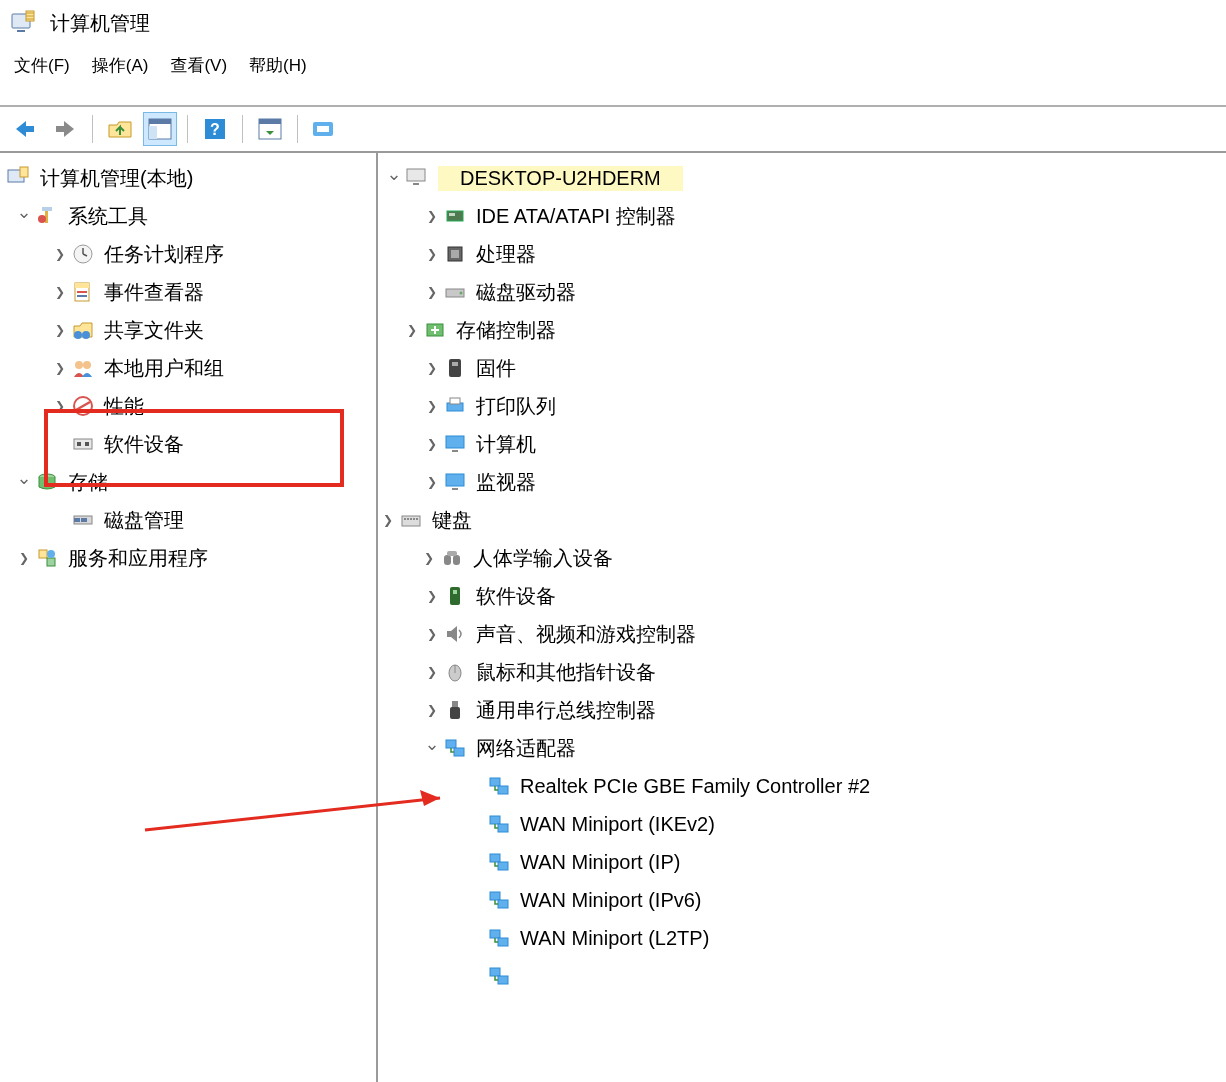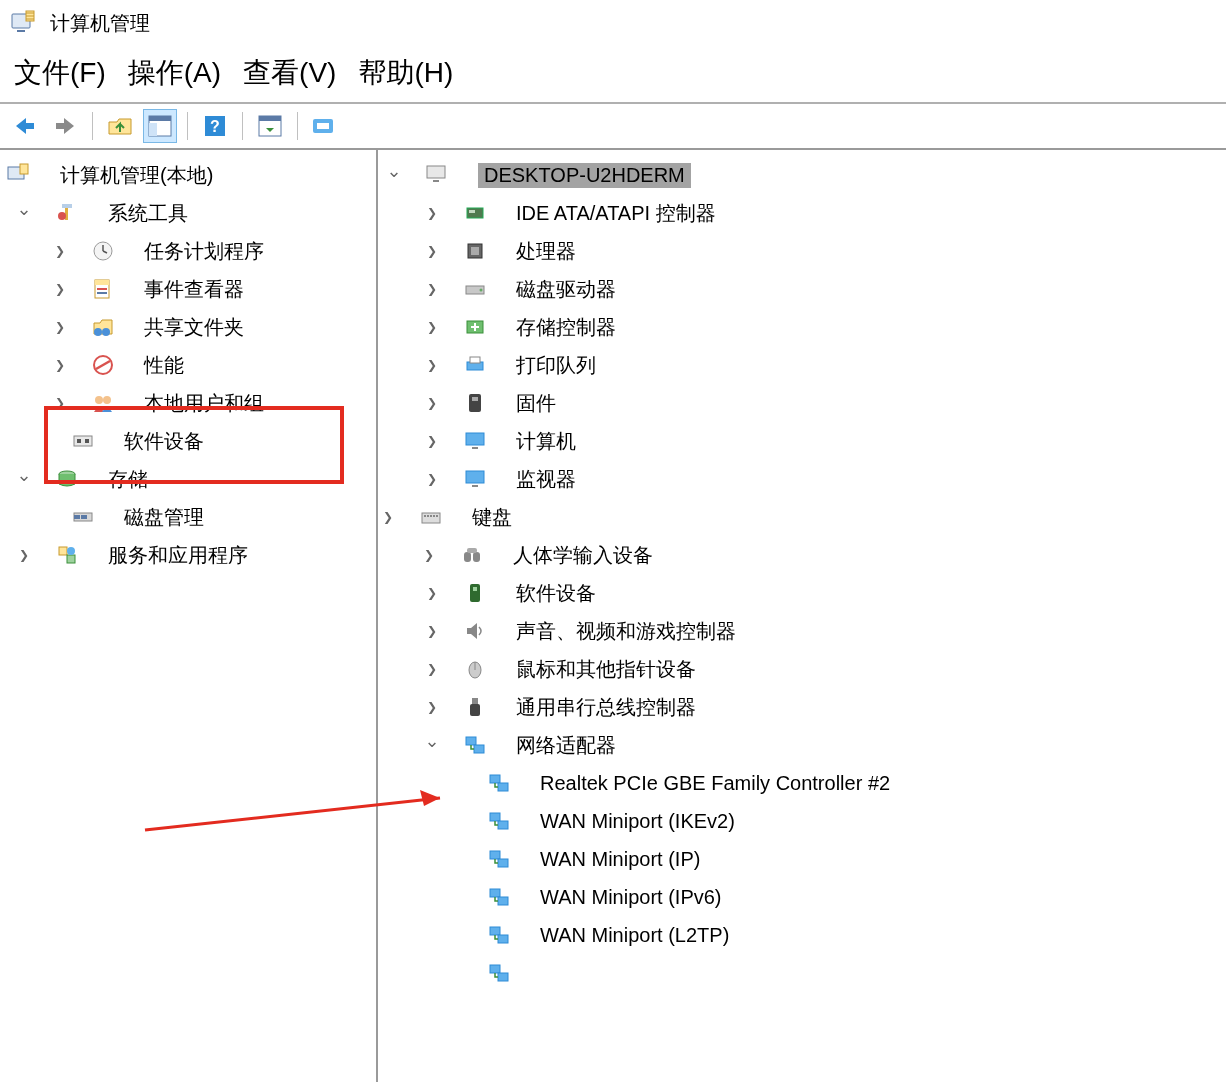--- a/index.html
+++ b/index.html
@@ -21,22 +21,22 @@
 }
 .titlebar .app-icon {
   width: 28px; height: 28px;
   margin-right: 12px;
   display: flex; align-items: center; justify-content: center;
 }
 .title-text { font-size: 20px; }
 .menubar {
   display: flex;
   gap: 22px;
-  padding: 8px 14px 10px 14px;
-  font-size: 28px;
+  padding: 8px 14px 28px 14px;
+  font-size: 17px;
   border-bottom: 2px solid #b0b0b0;
 }
 .menubar .menu-item { cursor: default; }
 .toolbar {
   display: flex;
   align-items: center;
   gap: 6px;
   padding: 6px 8px;
   height: 44px;
 }
@@ -68,37 +68,36 @@
 .right-pane {
   flex: 1;
   padding-top: 6px;
   position: relative;
 }
 .tree-row {
   display: flex;
   align-items: center;
   height: 38px;
   white-space: nowrap;
-  gap: 20px;
 }
 .chev {
   width: 20px; height: 20px;
   display: flex; align-items: center; justify-content: center;
   color: #666;
   font-size: 14px;
 }
 .chev.expanded::before { content: "\2304"; font-size:18px; line-height:10px; position:relative; top:-4px;}
 .chev.collapsed::before { content: "\276F"; font-size:12px; }
 .node-icon {
   width: 26px; height: 26px;
   display: flex; align-items: center; justify-content: center;
   margin-right: 8px;
 }
 .node-label { font-size: 20px; }
-.selected-node { background: #a3a3a3; padding: 1px 6px; }
+.selected-node { background: #fef9c3; padding: 1px 22px; }
 .highlight-box {
   position: absolute;
   border: 4px solid #e32b1f;
   pointer-events: none;
 }
 .arrow-annotation {
   position: absolute;
   pointer-events: none;
 }
 
@@ -236,40 +235,40 @@
             <circle cx="14" cy="16" r="4" fill="#4a90d9"></circle>
           </svg>
       </span>
       <span class="node-label">共享文件夹</span>
     </div>
 
     <div class="tree-row" style="padding-left:50px">
       <span class="chev collapsed"></span>
       <span class="node-icon">
         <svg width="22" height="22" viewBox="0 0 22 22">
-            <circle cx="11" cy="11" r="9" fill="none" stroke="#d9534f" stroke-width="2"></circle>
-            <path d="M4 15 L18 7" stroke="#d9534f" stroke-width="2.5"></path>
-          </svg>
-      </span>
-      <span class="node-label">性能</span>
-    </div>
-
-    <div class="tree-row" style="padding-left:50px">
-      <span class="chev collapsed"></span>
-      <span class="node-icon">
-        <svg width="22" height="22" viewBox="0 0 22 22">
             <circle cx="7" cy="8" r="4" fill="#f4c28c"></circle>
             <circle cx="15" cy="8" r="4" fill="#f4c28c"></circle>
             <path d="M2 20 Q7 12 12 20 Z" fill="#d9534f"></path>
             <path d="M10 20 Q15 12 20 20 Z" fill="#4a90d9"></path>
           </svg>
       </span>
       <span class="node-label">本地用户和组</span>
     </div>
 
+    <div class="tree-row" style="padding-left:50px">
+      <span class="chev collapsed"></span>
+      <span class="node-icon">
+        <svg width="22" height="22" viewBox="0 0 22 22">
+            <circle cx="11" cy="11" r="9" fill="none" stroke="#d9534f" stroke-width="2"></circle>
+            <path d="M4 15 L18 7" stroke="#d9534f" stroke-width="2.5"></path>
+          </svg>
+      </span>
+      <span class="node-label">性能</span>
+    </div>
+
     <div class="tree-row" style="padding-left:70px">
       <span class="node-icon">
         <svg width="22" height="22" viewBox="0 0 22 22">
             <rect x="2" y="6" width="18" height="10" fill="#e8e8e8" stroke="#888"></rect>
             <rect x="5" y="9" width="4" height="4" fill="#555"></rect>
             <rect x="13" y="9" width="4" height="4" fill="#555"></rect>
           </svg>
       </span>
       <span class="node-label">软件设备</span>
     </div>
@@ -350,51 +349,51 @@
       <span class="chev collapsed"></span>
       <span class="node-icon">
           <svg width="22" height="22" viewBox="0 0 22 22">
             <rect x="2" y="8" width="18" height="8" fill="#c8c8c8" stroke="#888"></rect>
             <circle cx="17" cy="12" r="1.5" fill="#6a6"></circle>
           </svg>
         </span>
       <span class="node-label">磁盘驱动器</span>
     </div>
 
-    <div class="tree-row" style="padding-left:44px">
+    <div class="tree-row" style="padding-left:24px">
       <span class="chev collapsed"></span>
       <span class="node-icon">
           <svg width="22" height="22" viewBox="0 0 22 22">
             <rect x="3" y="5" width="16" height="12" fill="#6fbf6f" stroke="#3a8f3a"></rect>
             <path d="M7 11 L15 11 M11 7 L11 15" stroke="#fff" stroke-width="2"></path>
           </svg>
         </span>
       <span class="node-label">存储控制器</span>
     </div>
 
     <div class="tree-row" style="padding-left:44px">
       <span class="chev collapsed"></span>
       <span class="node-icon">
           <svg width="22" height="22" viewBox="0 0 22 22">
+            <rect x="5" y="2" width="12" height="18" rx="2" fill="#444"></rect>
+            <rect x="8" y="5" width="6" height="4" fill="#aaa"></rect>
+          </svg>
+        </span>
+      <span class="node-label">固件</span>
+    </div>
+
+    <div class="tree-row" style="padding-left:44px">
+      <span class="chev collapsed"></span>
+      <span class="node-icon">
+          <svg width="22" height="22" viewBox="0 0 22 22">
             <rect x="3" y="8" width="16" height="8" fill="#5fb0ec" stroke="#2e8bd6"></rect>
             <rect x="6" y="3" width="10" height="6" fill="#fff" stroke="#888"></rect>
           </svg>
         </span>
       <span class="node-label">打印队列</span>
-    </div>
-
-    <div class="tree-row" style="padding-left:44px">
-      <span class="chev collapsed"></span>
-      <span class="node-icon">
-          <svg width="22" height="22" viewBox="0 0 22 22">
-            <rect x="5" y="2" width="12" height="18" rx="2" fill="#444"></rect>
-            <rect x="8" y="5" width="6" height="4" fill="#aaa"></rect>
-          </svg>
-        </span>
-      <span class="node-label">固件</span>
     </div>
 
     <div class="tree-row" style="padding-left:44px">
       <span class="chev collapsed"></span>
       <span class="node-icon">
           <svg width="22" height="22" viewBox="0 0 22 22">
             <rect x="2" y="3" width="18" height="12" fill="#5fb0ec" stroke="#2e8bd6"></rect>
             <rect x="8" y="17" width="6" height="2" fill="#888"></rect>
           </svg>
         </span>

